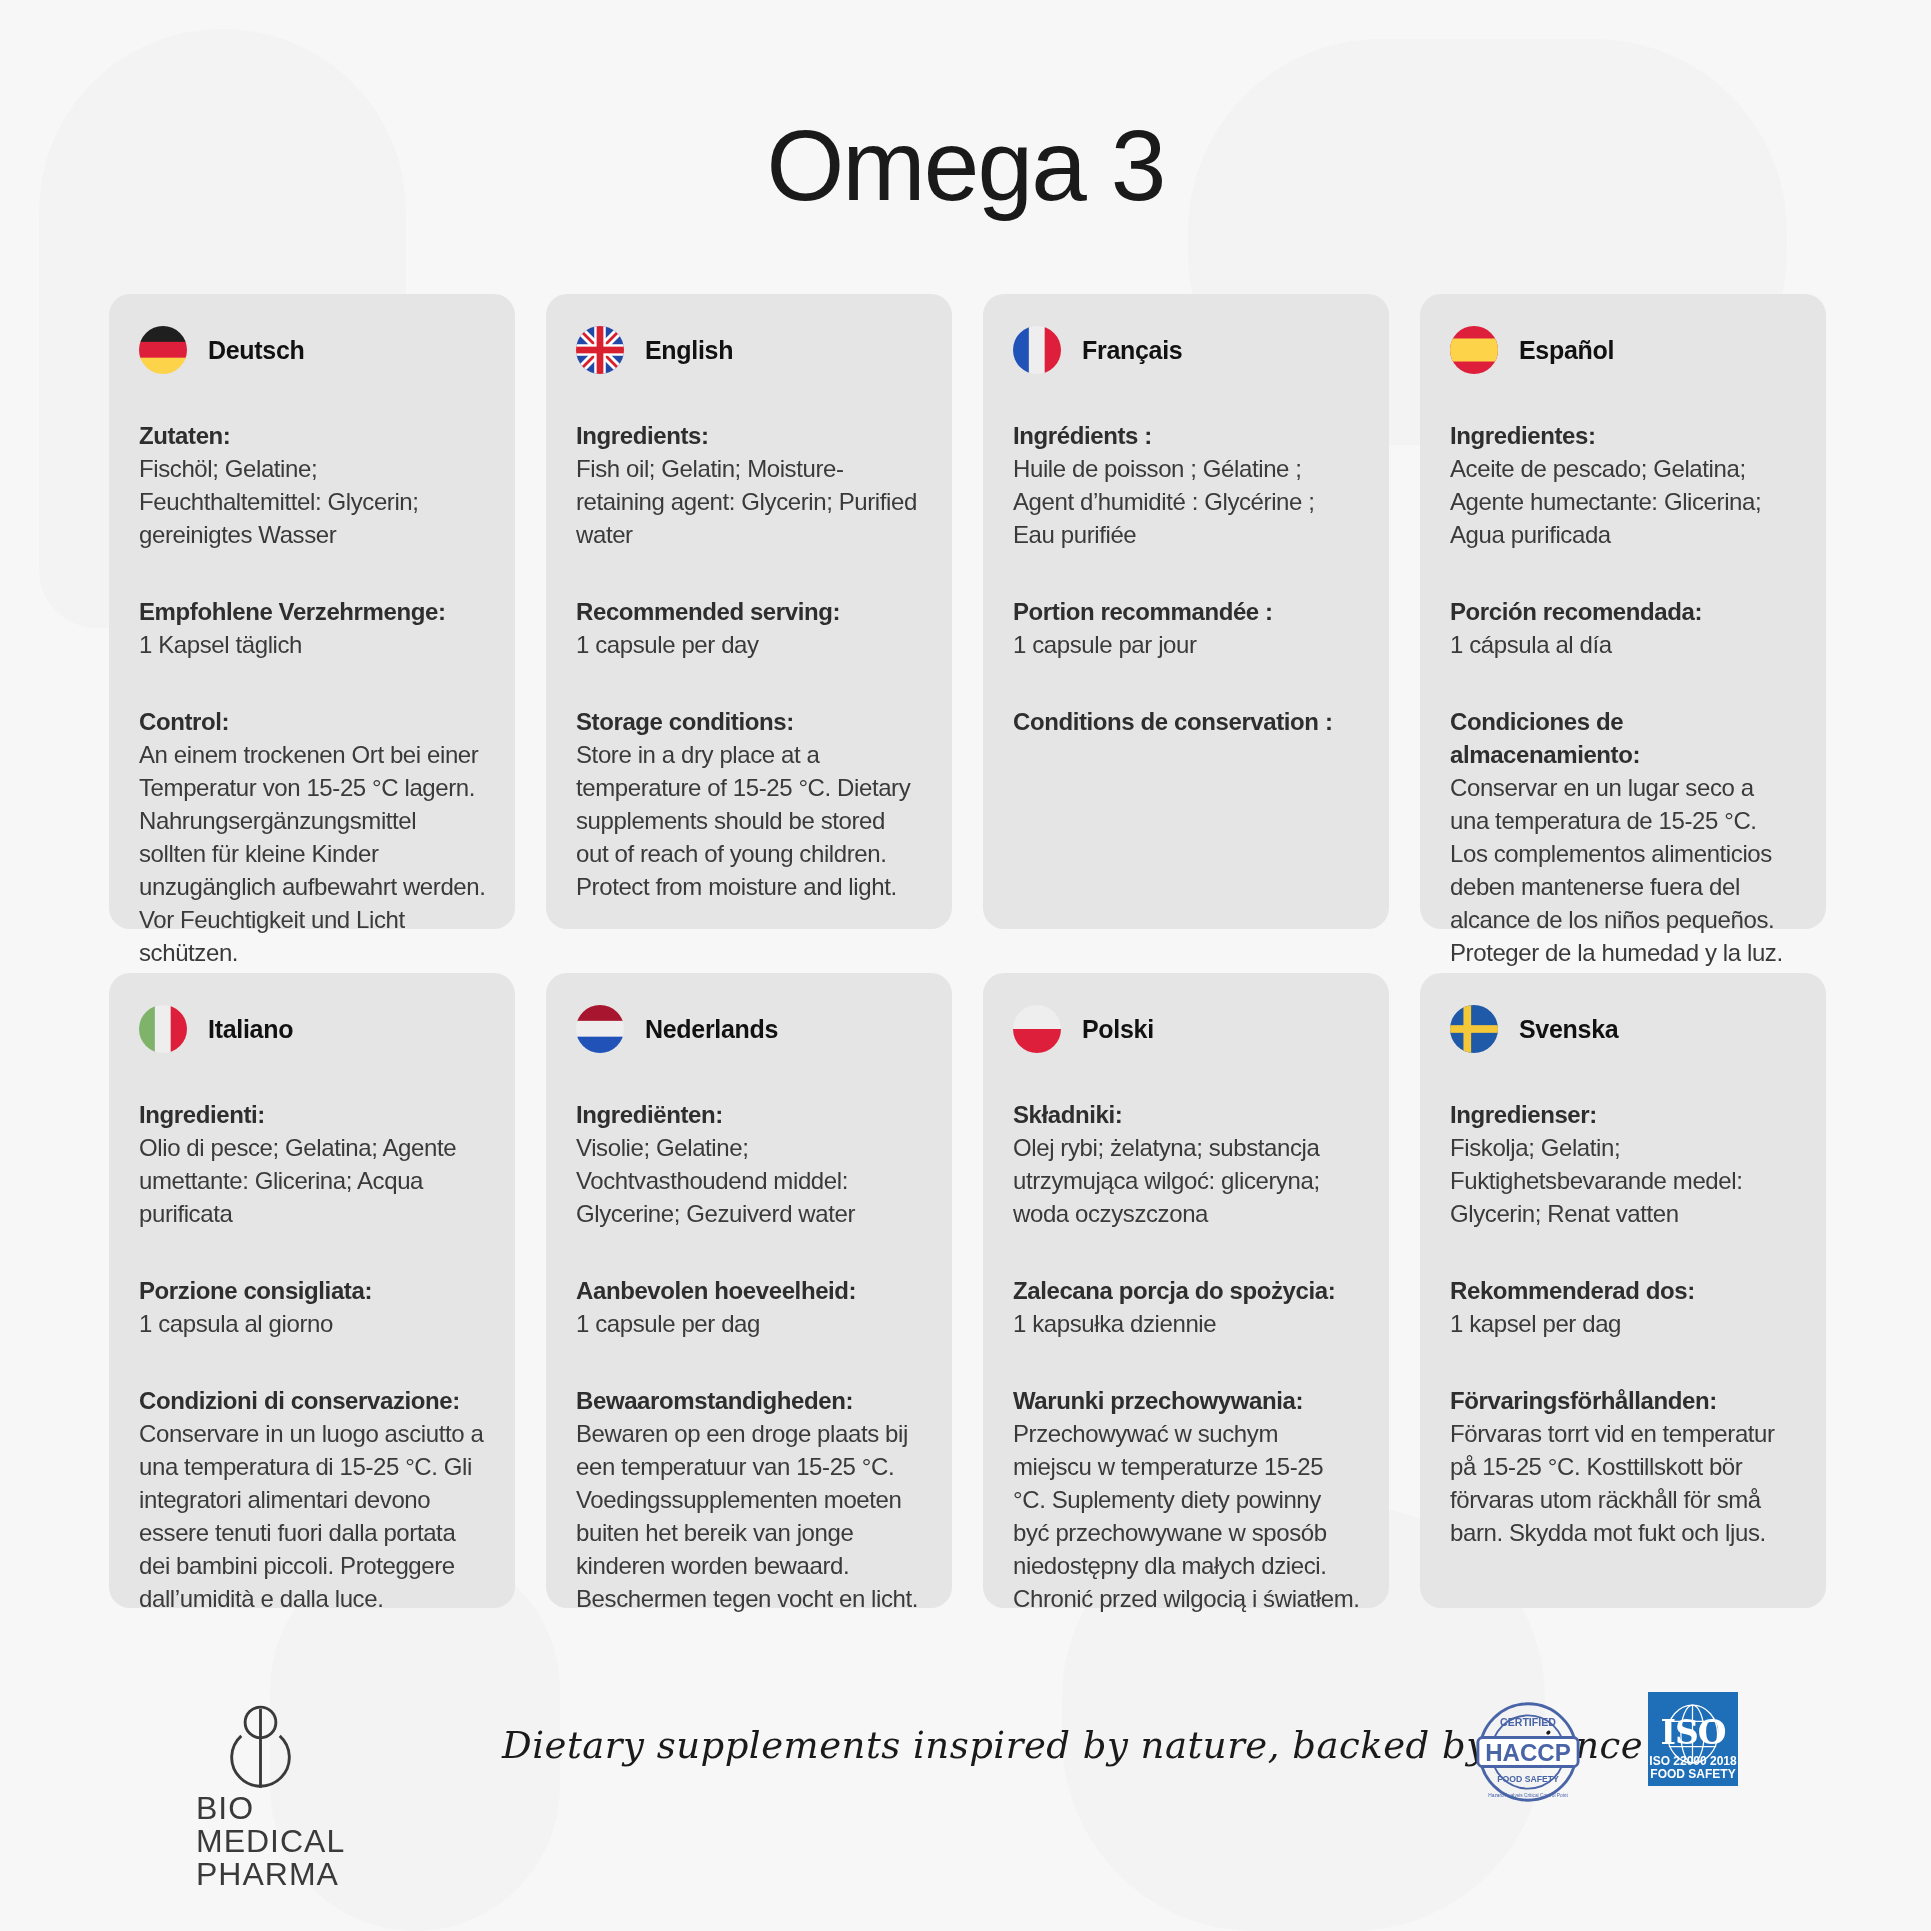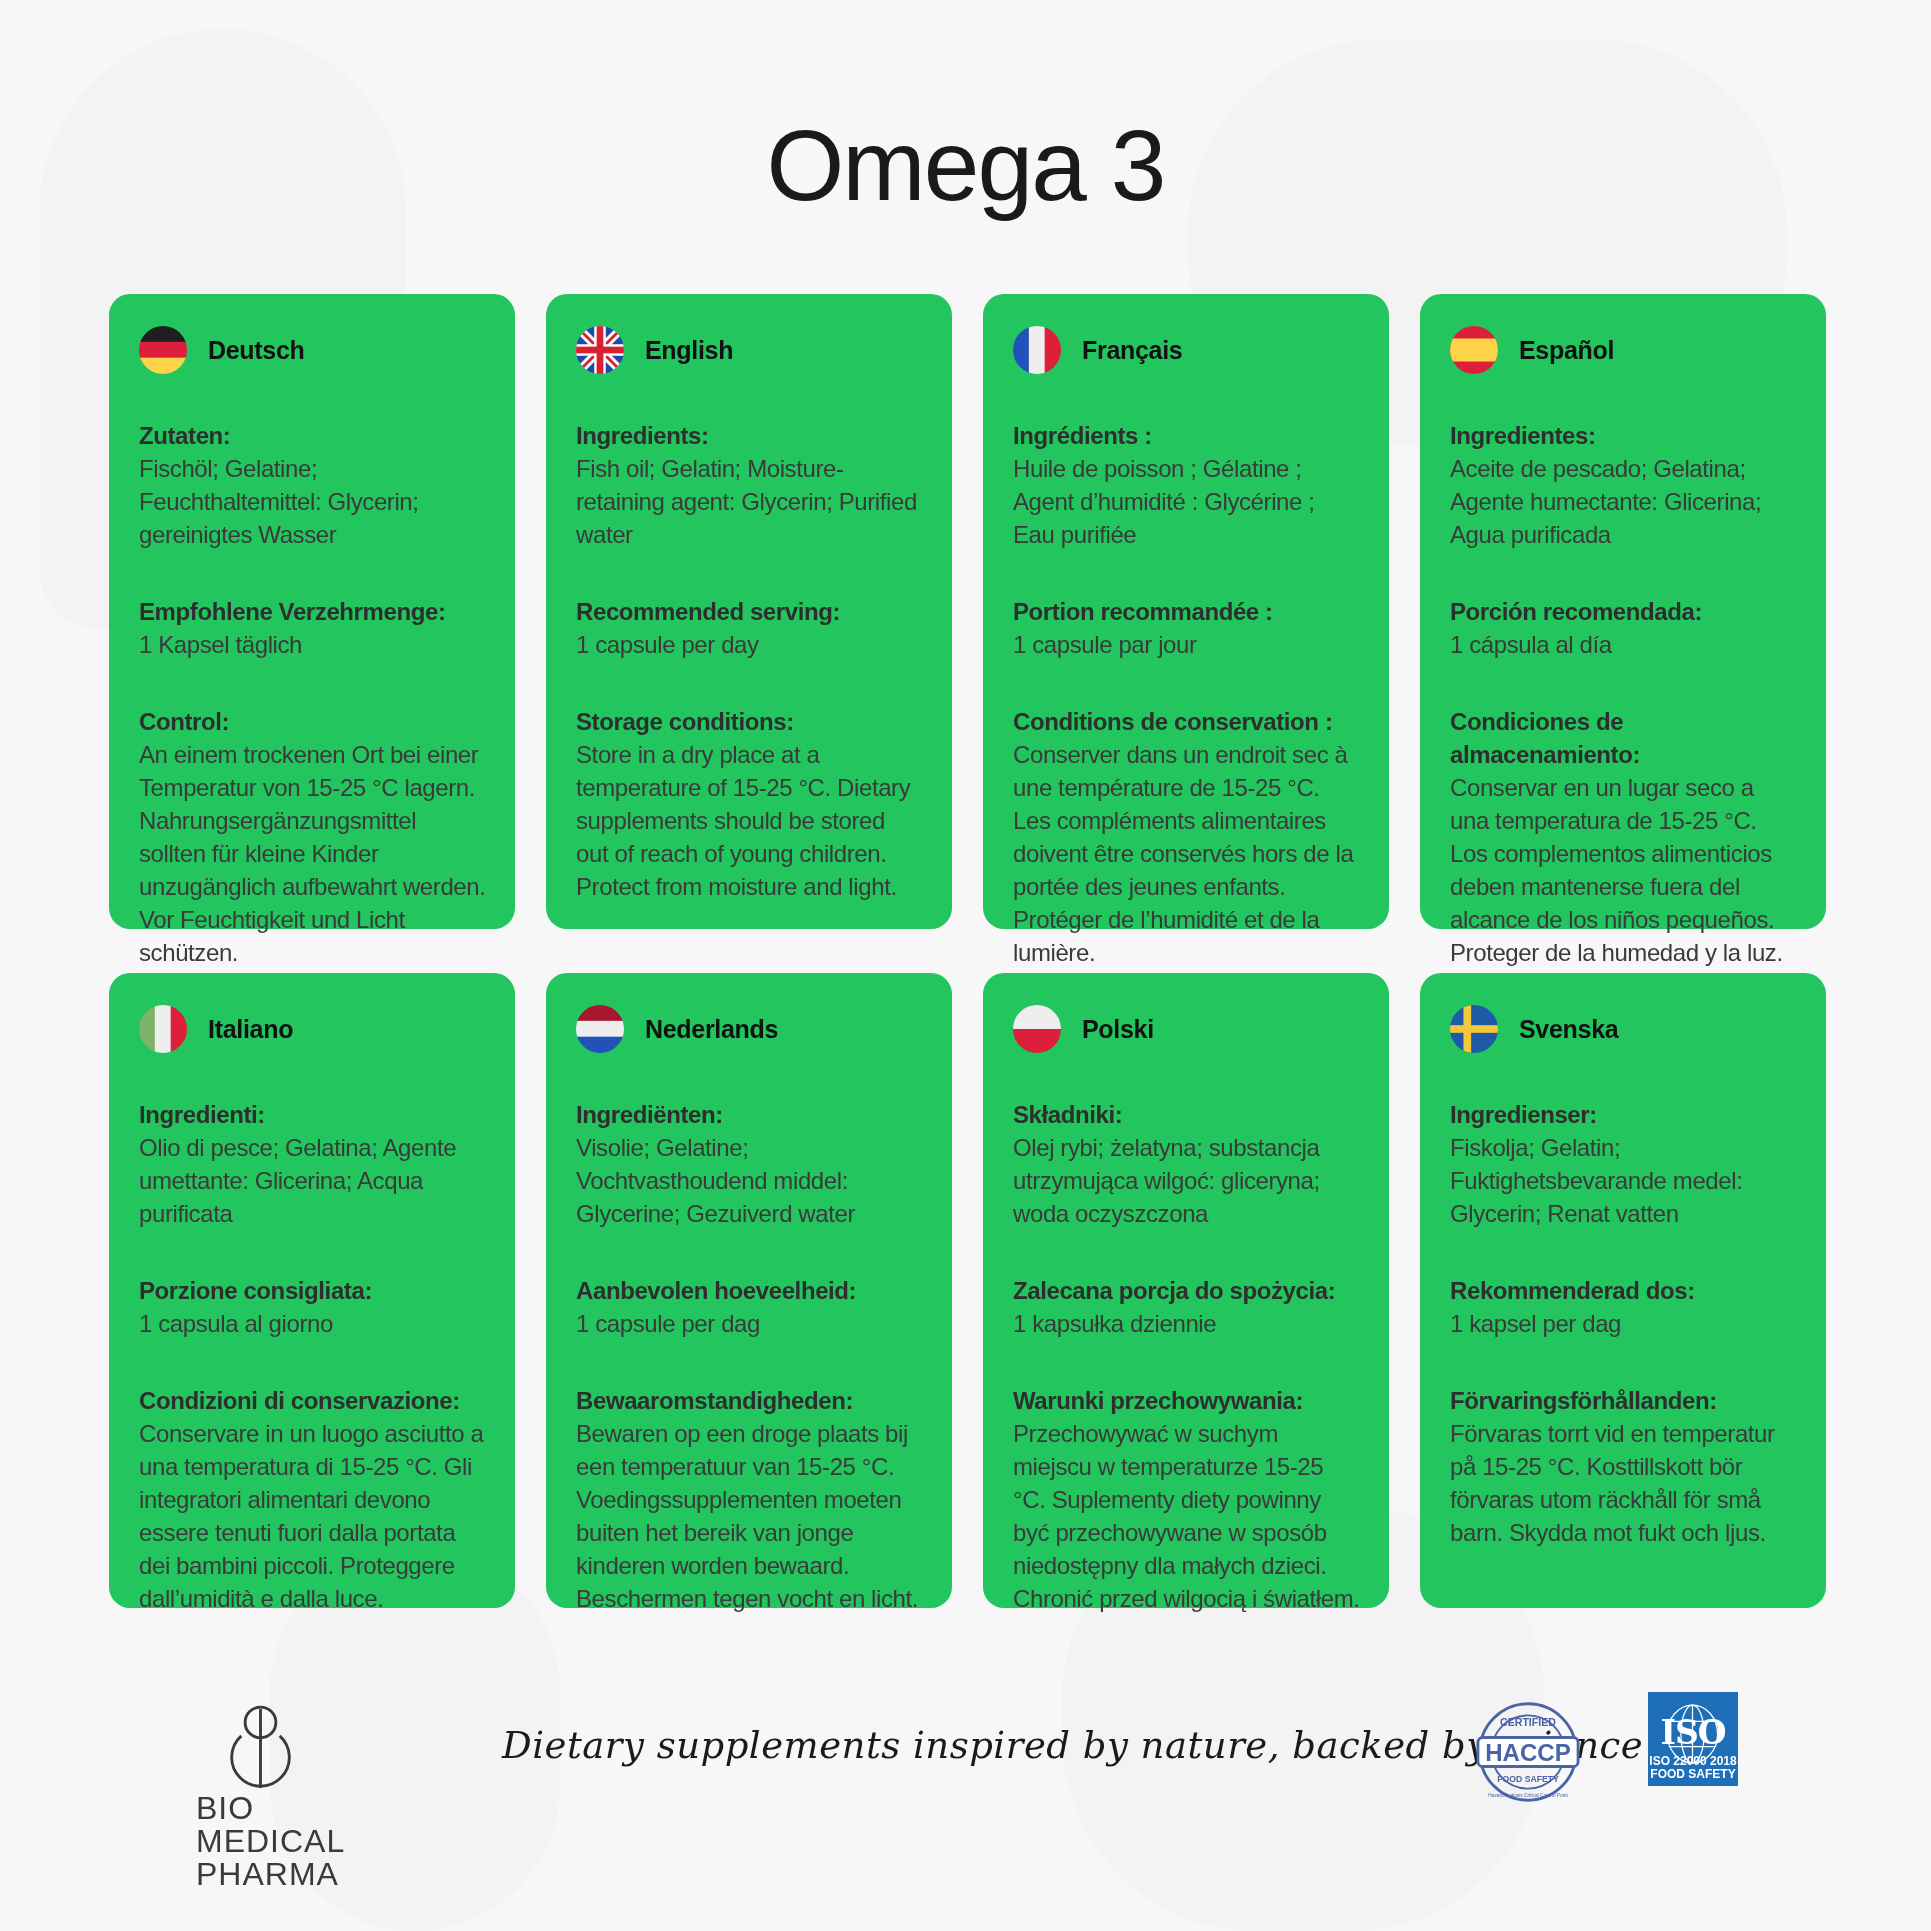--- a/index.html
+++ b/index.html
@@ -19,21 +19,21 @@
     font-family: "Liberation Sans", sans-serif;
   }
   .grid {
     position: absolute; left: 109px; top: 294px;
     display: grid;
     grid-template-columns: repeat(4, 406px);
     grid-template-rows: 635px 635px;
     column-gap: 31px; row-gap: 44px;
   }
   .card {
-    background: #22c55e; border-radius: 21px;
+    background: #e5e5e5; border-radius: 21px;
     padding: 31px 29px 19.3px 30px;
   }
   .card-head { display: flex; align-items: center; height: 50px; margin-bottom: 19.3px; }
   .flag { width: 48px; height: 48px; border-radius: 50%; overflow: hidden; flex: 0 0 48px; margin-right: 21px; position: relative; }
   .flag svg { width: 48px; height: 48px; display: block; }
   .lang { font-size: 25px; font-weight: 700; color: #111; font-family: "Liberation Sans Narrow", "Liberation Sans", sans-serif; letter-spacing: -0.3px; }
   .section { margin-bottom: 14.5px; }
   .label { font-size: 24px; font-weight: 700; color: #2e2e2e; line-height: 33px; letter-spacing: -0.4px; margin-top: 44px; }
   .value { font-size: 24px; font-weight: 400; color: #3a3a3a; line-height: 33px; letter-spacing: -0.4px; }
   .footer-logo { position: absolute; left: 196px; top: 1699px; display: flex; align-items: center; flex-direction: column; }
@@ -130,21 +130,20 @@
     <div class="section">
         <div class="label">Ingrédients :</div>
         <div class="value">Huile de poisson ; Gélatine ; Agent d’humidité : Glycérine ; Eau purifiée</div>
       </div>
     <div class="section">
         <div class="label">Portion recommandée :</div>
         <div class="value">1 capsule par jour</div>
       </div>
     <div class="section">
         <div class="label">Conditions de conservation :</div>
-        <div class="value">Conserver dans un endroit sec à une température de 15-25 °C. Les compléments alimentaires doivent être conservés hors de la portée des jeunes enfants. Protéger de l’humidité et de la lumière.</div>
       </div>
   </div>
 
   <div class="card">
     <div class="card-head">
       <span class="flag">
         <svg viewBox="0 0 50 50">
             <rect width="50" height="50" fill="#dd1f3b"></rect>
             <rect width="50" height="24" y="13" fill="#fdd349"></rect>
           </svg>

